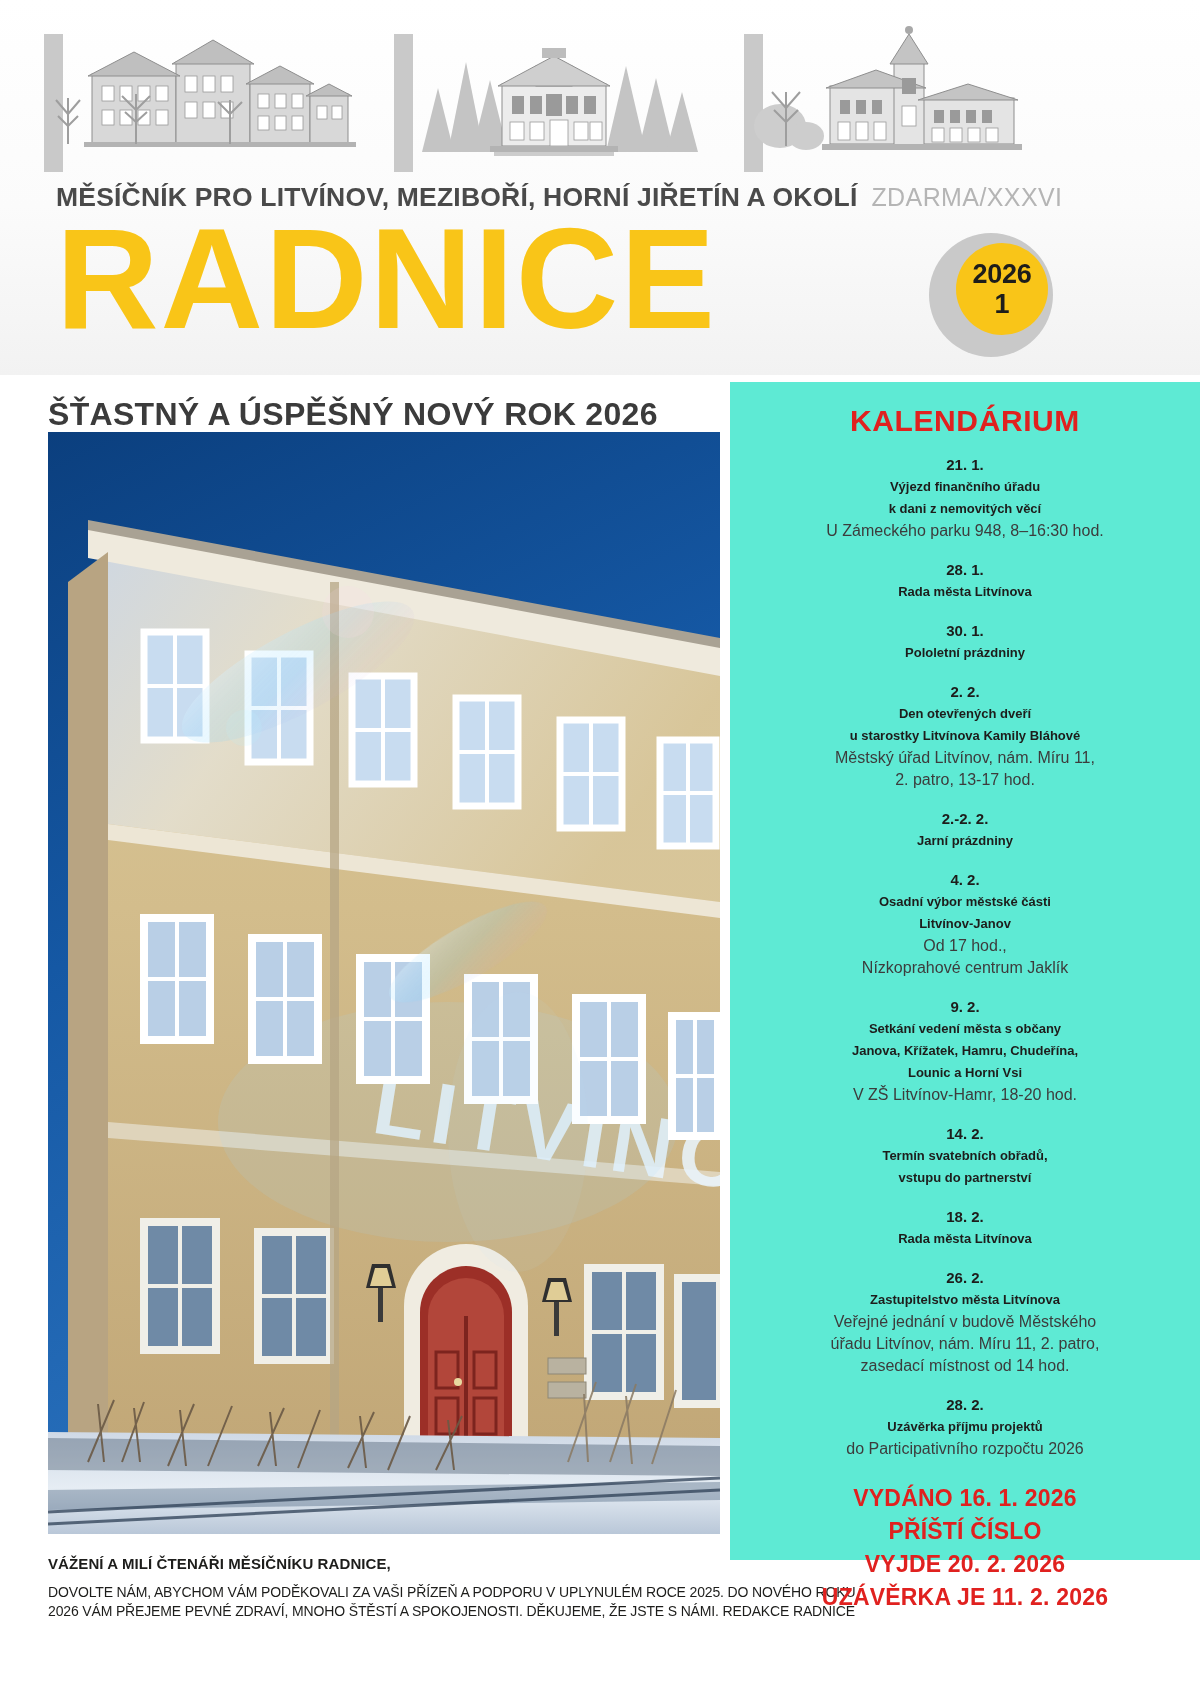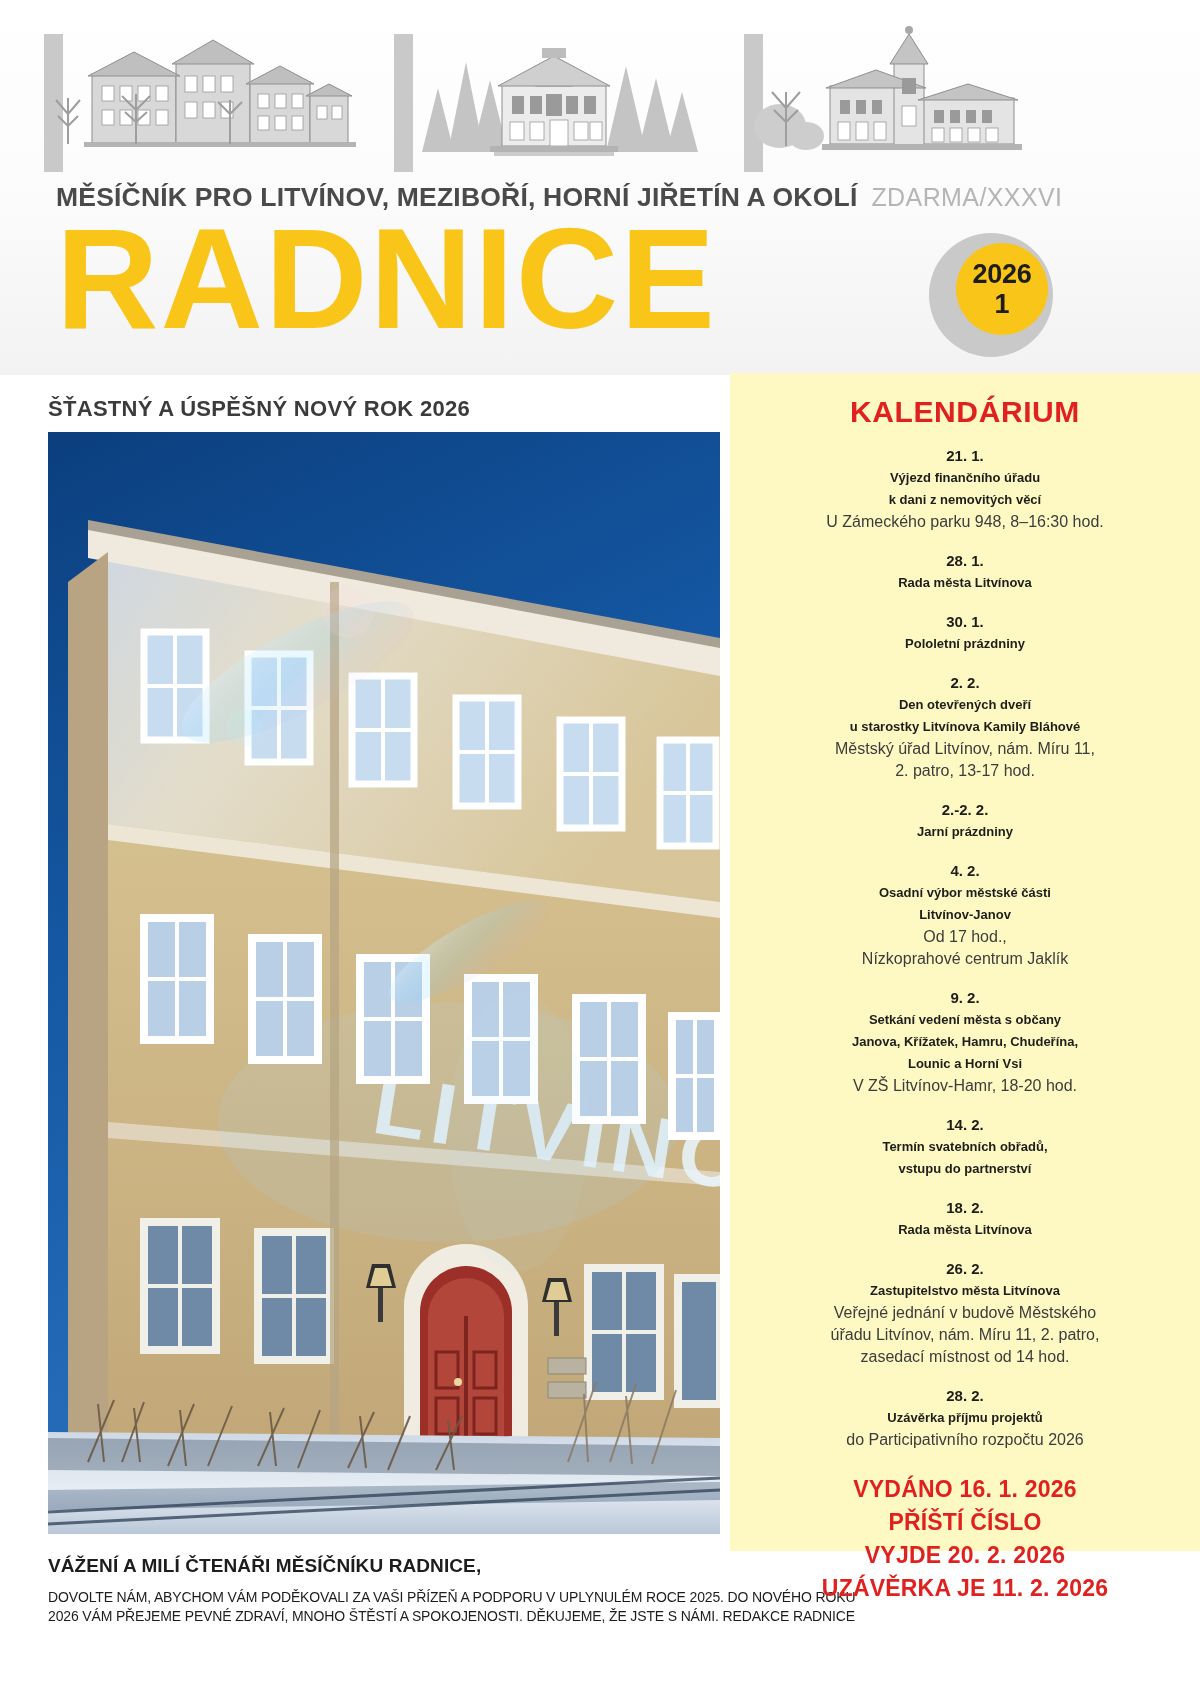--- a/index.html
+++ b/index.html
@@ -124,21 +124,21 @@
     position: absolute;
     left: 0; top: 375px;
     width: 730px;
     height: 1321px;
     background: #ffffff;
   }
   .headline {
     position: absolute;
     left: 48px;
     top: 21px;
-    font-size: 22px;
+    font-size: 32px;
     font-weight: 700;
     color: #3b3b3b;
     letter-spacing: 0.3px;
     white-space: nowrap;
   }
 
   .photo {
     position: absolute;
     left: 48px;
     top: 57px;
@@ -149,44 +149,44 @@
   }
   .photo svg { display:block; }
 
   .caption {
     position: absolute;
     left: 48px;
     top: 1180px;
     width: 676px;
   }
   .cap-title {
-    font-size: 19px;
+    font-size: 15px;
     font-weight: 700;
     color: #1d1d1b;
     letter-spacing: 0.1px;
     white-space: nowrap;
     margin-bottom: 11px;
   }
   .cap-line {
     font-size: 14px;
     font-weight: 400;
     color: #1d1d1b;
     letter-spacing: -0.15px;
     white-space: nowrap;
     line-height: 19px;
   }
 
   
   .sidebar {
     position: absolute;
     left: 730px;
-    top: 373px;
+    top: 382px;
     width: 470px;
     height: 1178px;
-    background: #fef9c3;
+    background: #5eead4;
   }
   .kal-title {
     margin-top: 22px;
     text-align: center;
     font-size: 30px;
     font-weight: 700;
     color: #e0211f;
     letter-spacing: 0.6px;
   }
   .events {

